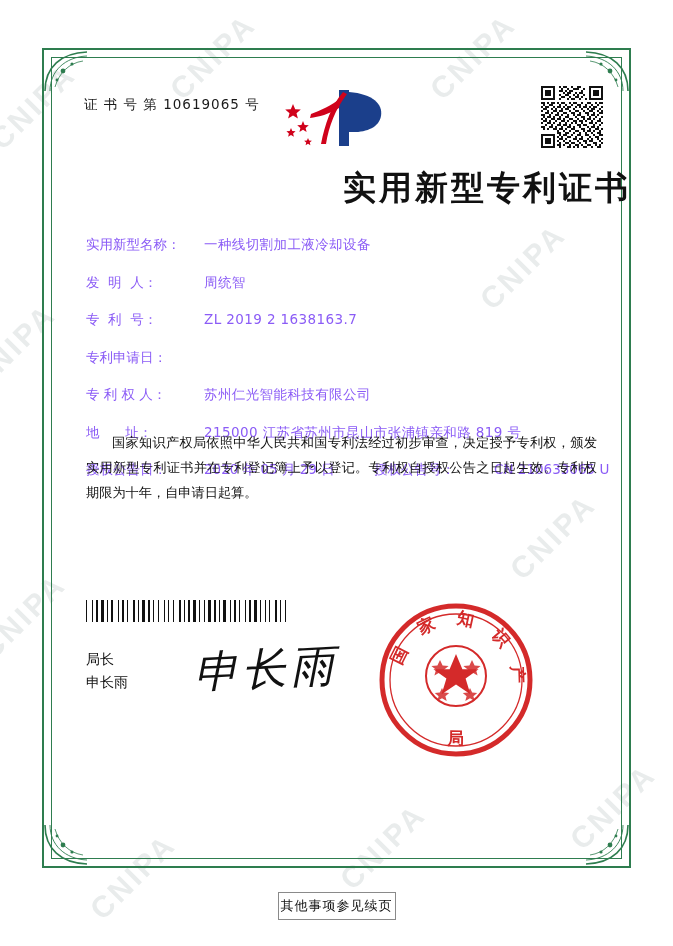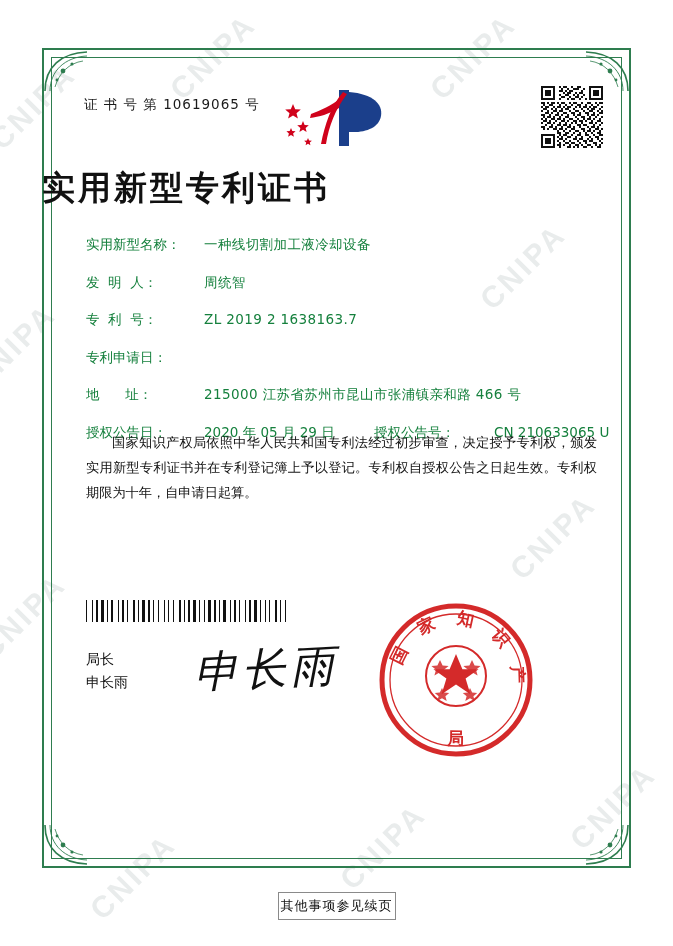--- a/index.html
+++ b/index.html
@@ -90,41 +90,41 @@
     transform: translateX(-50%);
     width: 120px;
     height: 72px;
   }
 
   .main-title {
     position: absolute;
     top: 118px;
     left: 0;
     right: 0;
-    text-align: left;
+    text-align: right;
     font-size: 33px;
     font-weight: bold;
     letter-spacing: 3px;
     color: #111;
     font-family: "DejaVu Sans", sans-serif;
   }
 
   
   .fields {
     position: absolute;
     top: 188px;
     left: 44px;
     right: 30px;
   }
   .row {
     display: flex;
     align-items: baseline;
     margin-bottom: 19.5px;
     font-size: 13.5px;
-    color: #15803d;
+    color: #8b5cf6;
     font-family: "DejaVu Sans", sans-serif;
   }
   .row .label {
     width: 118px;
     flex: 0 0 118px;
     letter-spacing: 0px;
     white-space: pre;
   }
   .row .value {
     flex: 1;
@@ -595,22 +595,26 @@
       <span class="value">周统智</span>
     </div>
     <div class="row">
       <span class="label">专  利  号：</span>
       <span class="value">ZL 2019 2 1638163.7</span>
     </div>
     <div class="row">
       <span class="label">专利申请日：</span>
     </div>
     <div class="row">
+      <span class="label">专 利 权 人：</span>
+      <span class="value">苏州仁光智能科技有限公司</span>
+    </div>
+    <div class="row">
       <span class="label">地      址：</span>
-      <span class="value">215000 江苏省苏州市昆山市张浦镇亲和路 466 号</span>
+      <span class="value">215000 江苏省苏州市昆山市张浦镇亲和路 819 号</span>
     </div>
     <div class="row">
       <span class="label">授权公告日：</span>
       <span class="value2" style="width:170px;flex:0 0 170px;">2020 年 05 月 29 日</span>
       <span class="label2">授权公告号：</span>
       <span class="value2">CN 210633065 U</span>
     </div>
   </div>
 
   <div class="paras">

